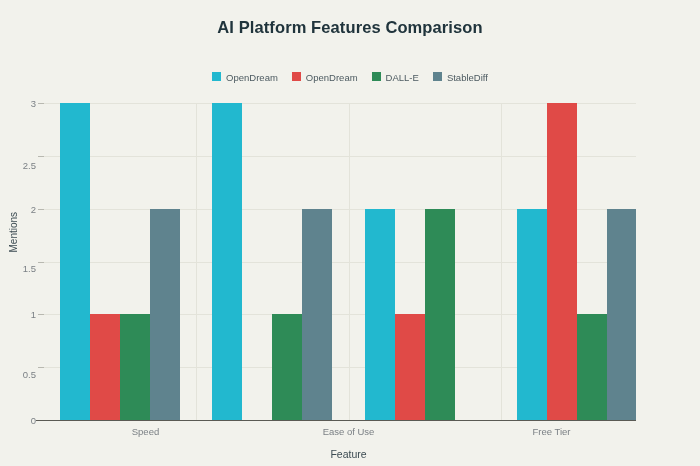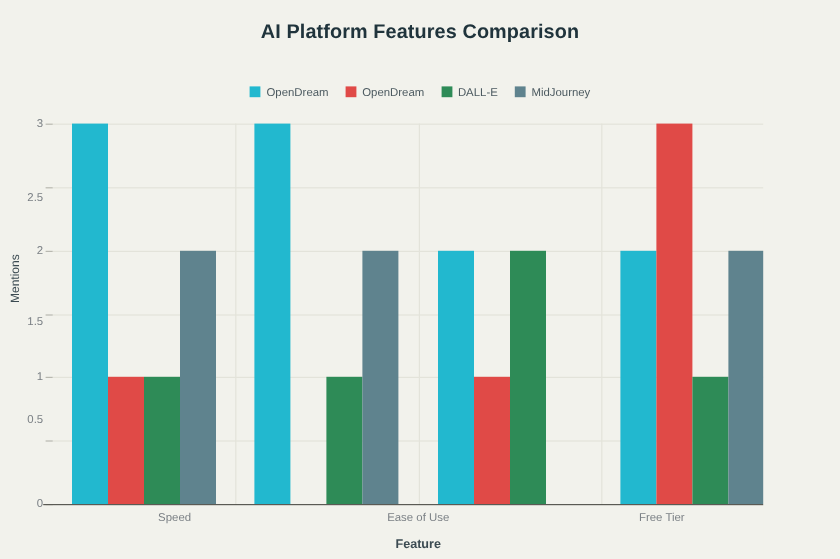--- a/index.html
+++ b/index.html
@@ -182,21 +182,20 @@
     white-space: nowrap;
   }
   .x-axis-title {
     position: absolute;
     left: 44px;
     top: 448px;
     width: 609px;
     text-align: center;
     font-size: 10.5px;
     color: #3c4b52;
-    font-weight: bold;
   }
 </style>
 </head>
 <body>
 
 <div id="chart-root">
 
   <div class="chart-title">AI Platform Features Comparison</div>
 
   <div class="legend" id="legend">
@@ -207,29 +206,29 @@
       <div class="legend-item">
         <span class="legend-swatch" style="background: rgb(224, 74, 71);"></span>
         <span class="legend-label">OpenDream</span>
       </div>
       <div class="legend-item">
         <span class="legend-swatch" style="background: rgb(46, 139, 87);"></span>
         <span class="legend-label">DALL-E</span>
       </div>
       <div class="legend-item">
         <span class="legend-swatch" style="background: rgb(95, 131, 142);"></span>
-        <span class="legend-label">MidJourney</span>
+        <span class="legend-label">StableDiff</span>
       </div>
     </div>
 
   <div class="y-axis-title">Mentions</div>
 
   <div class="y-ticks" id="y-ticks">
       <div class="y-tick-label" style="top: 317px;">0</div>
-      <div class="y-tick-label" style="top: 247px; margin-left: 28px;">0.5</div>
+      <div class="y-tick-label" style="top: 271px; margin-left: 28px;">0.5</div>
       <div class="y-tick-label" style="top: 211.333px;">1</div>
       <div class="y-tick-label" style="top: 165px;">1.5</div>
       <div class="y-tick-label" style="top: 105.667px;">2</div>
       <div class="y-tick-label" style="top: 62px;">2.5</div>
       <div class="y-tick-label" style="top: 0px;">3</div>
     </div>
   <div class="y-marks" id="y-marks">
       <div class="y-tick-mark" style="top: 317px;"></div>
       <div class="y-tick-mark" style="top: 264.167px;"></div>
       <div class="y-tick-mark" style="top: 211.333px;"></div>

